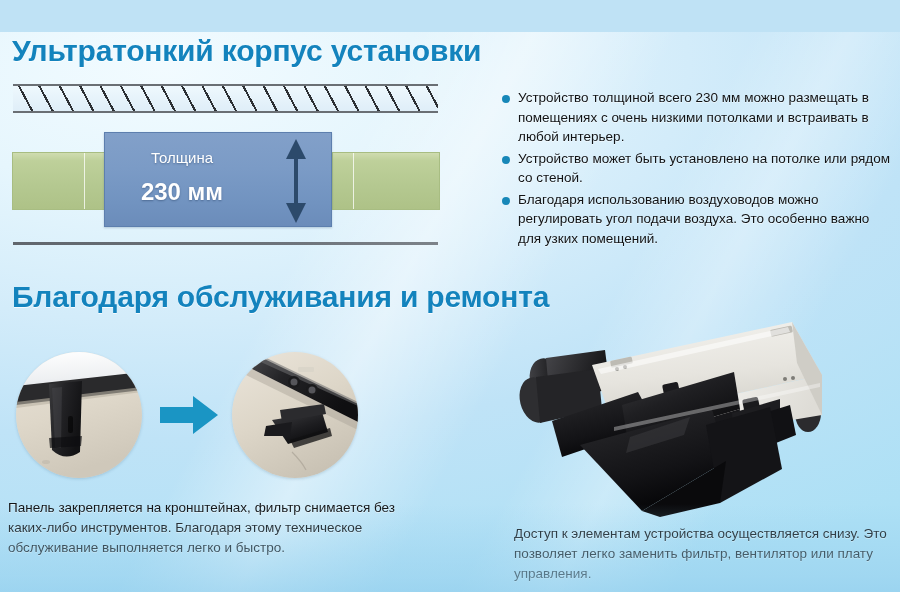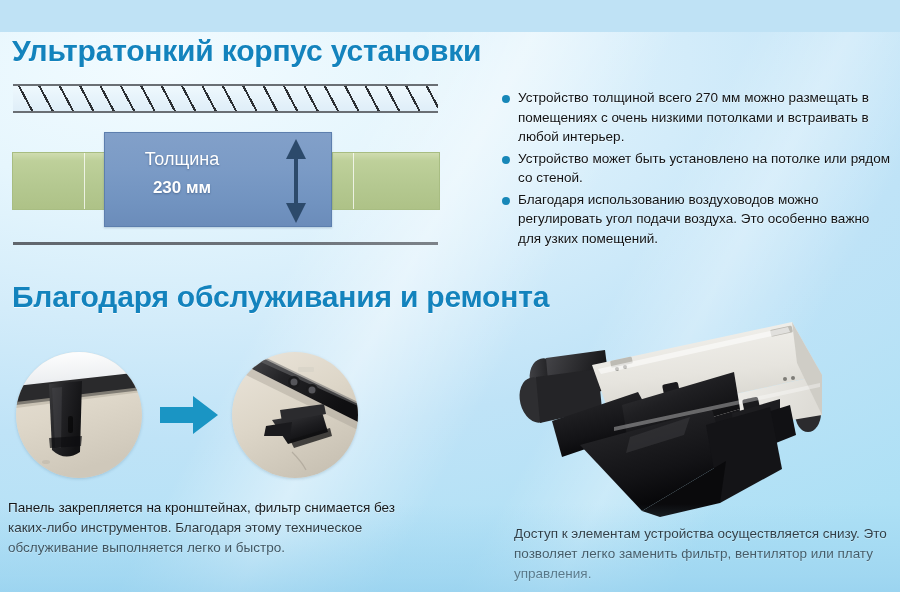--- a/index.html
+++ b/index.html
@@ -111,22 +111,22 @@
     box-shadow: 0 1px 2px rgba(40,70,110,0.25);
   }
   .unit-label {
     position: absolute;
     left: 0; right: 72px;
     text-align: center;
     color: #ffffff;
     font-weight: normal;
     text-shadow: 0 1px 2px rgba(35,60,95,0.45);
   }
-  #unit-label-top { top: 16px; font-size: 18px; }
-  #unit-label-value { top: 45px; font-size: 17px; font-weight: bold; }
+  #unit-label-top { top: 16px; font-size: 15px; }
+  #unit-label-value { top: 45px; font-size: 24px; font-weight: bold; }
 
   #thickness-arrow {
     position: absolute;
     left: 180px; top: 6px;
     width: 22px; height: 84px;
   }
 
   
   #bullets {
     position: absolute;
@@ -228,21 +228,21 @@
         <rect x="9" y="17" width="4" height="50" fill="#2c4a6b"></rect>
       </svg>
     </div>
 
     <div class="floor-line"></div>
   </div>
 
   <div id="bullets">
     <div class="bullet-row">
       <span class="bullet-dot"></span>
-      <span class="bullet-text">Устройство толщиной всего 270 мм можно размещать в помещениях с очень низкими потолками и встраивать в любой интерьер.</span>
+      <span class="bullet-text">Устройство толщиной всего 230 мм можно размещать в помещениях с очень низкими потолками и встраивать в любой интерьер.</span>
     </div>
     <div class="bullet-row">
       <span class="bullet-dot"></span>
       <span class="bullet-text">Устройство может быть установлено на потолке или рядом со стеной.</span>
     </div>
     <div class="bullet-row">
       <span class="bullet-dot"></span>
       <span class="bullet-text">Благодаря использованию воздуховодов можно регулировать угол подачи воздуха. Это особенно важно для узких помещений.</span>
     </div>
   </div>

